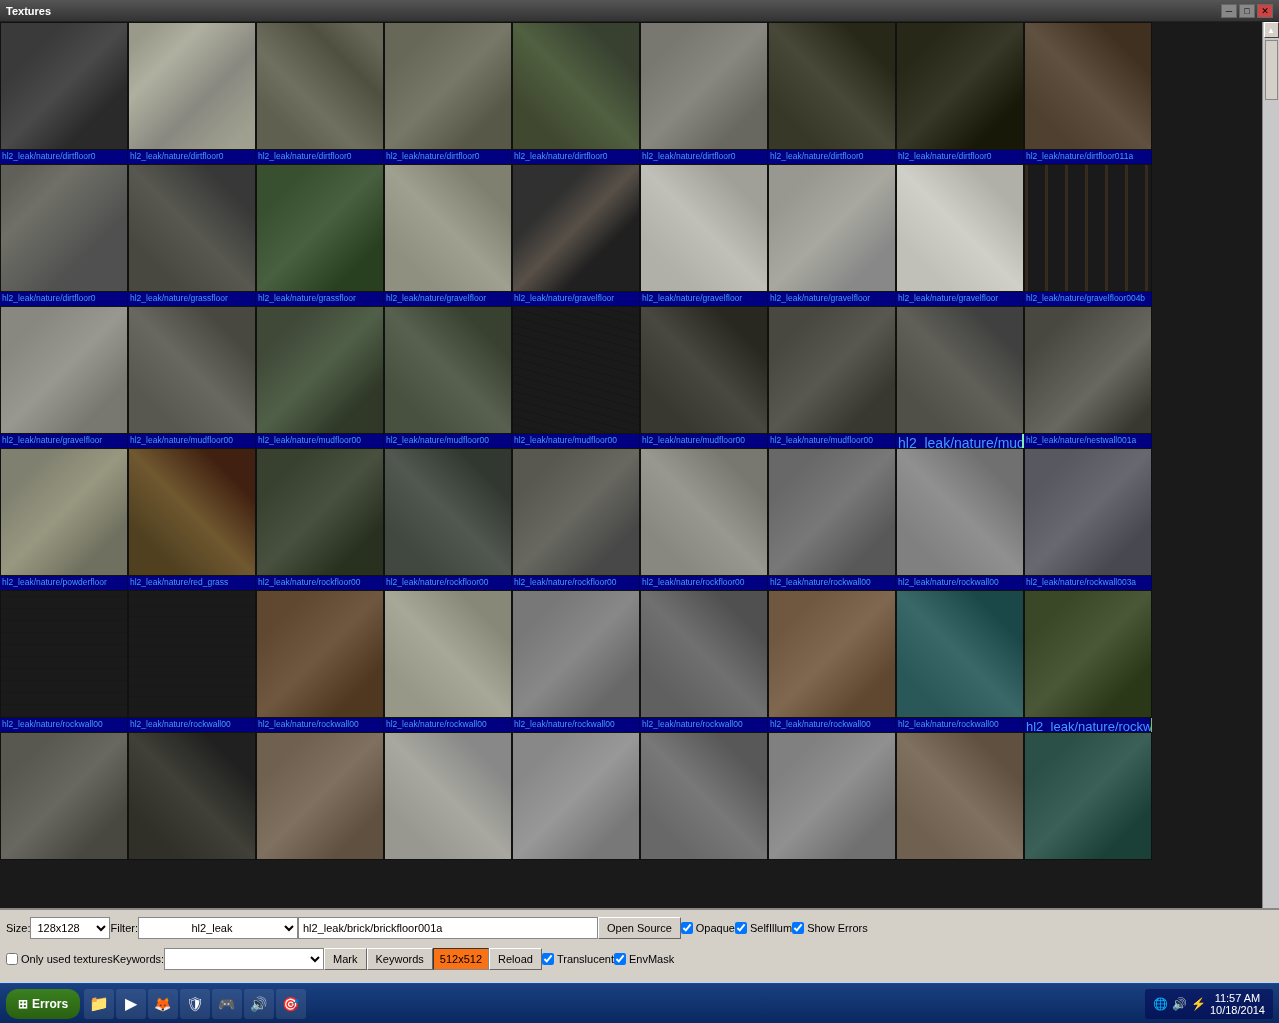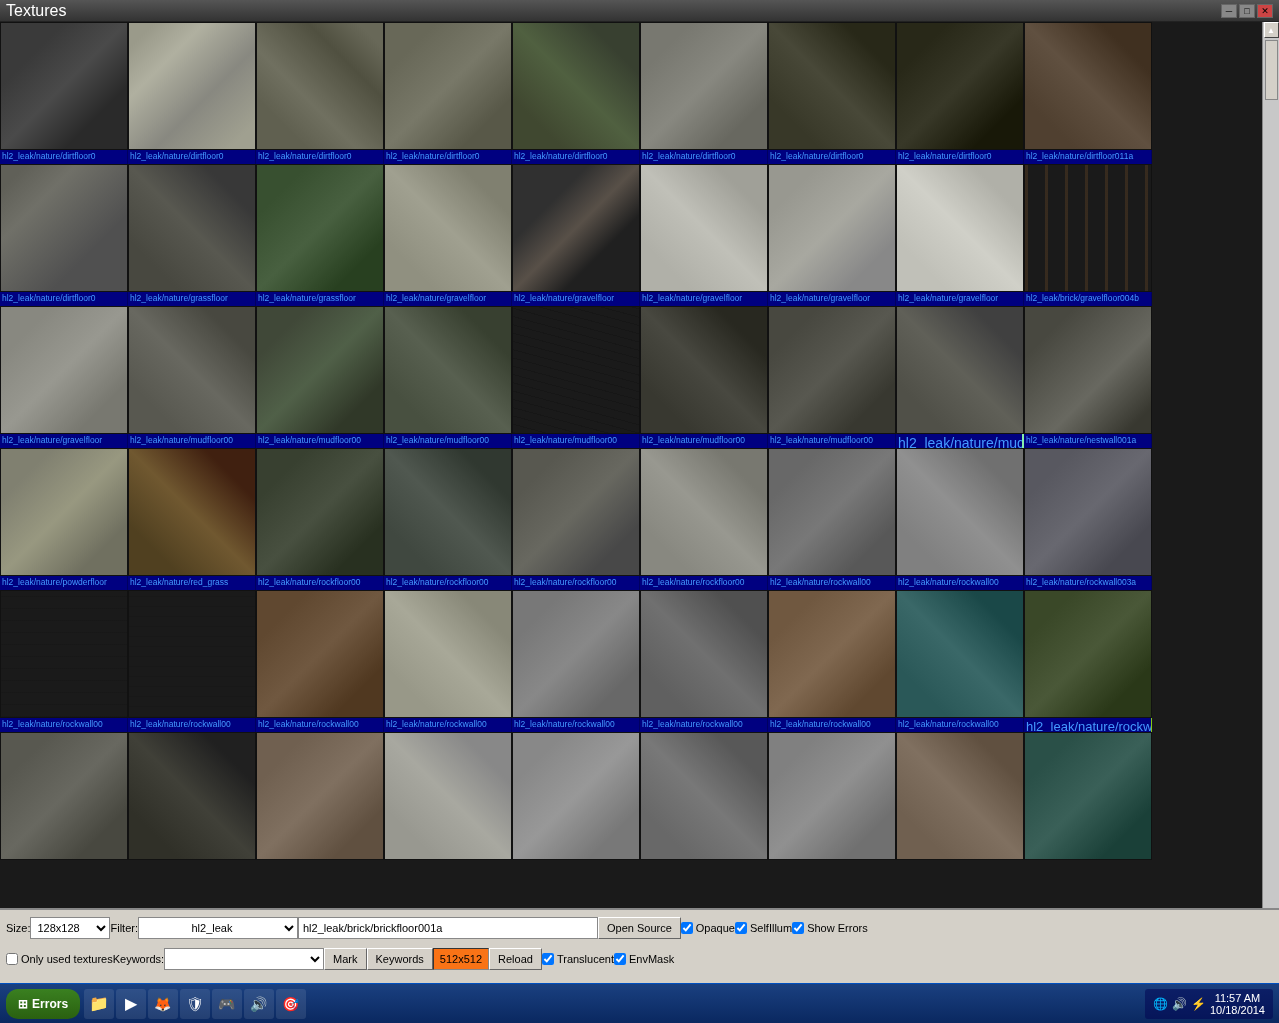--- a/index.html
+++ b/index.html
@@ -18,22 +18,22 @@
       height: 22px;
       background: linear-gradient(to bottom, #555, #333);
       display: flex;
       align-items: center;
       justify-content: space-between;
       padding: 0 6px;
       border-bottom: 1px solid #222;
     }
     .title-bar-title {
       color: #fff;
-      font-size: 16px;
-      font-weight: normal;
+      font-size: 11px;
+      font-weight: bold;
       text-align: right;
     }
     .title-bar-controls {
       display: flex;
       gap: 2px;
     }
     .title-btn {
       width: 16px;
       height: 14px;
       background: #888;
@@ -295,21 +295,21 @@
       </div>
       <div style="display:flex;width:1152px;height:14px;background:#000080;">
         <span style="width:128px;font-size:8.5px;color:#4499ff;padding:1px 2px;overflow:hidden;white-space:nowrap;border-right:1px solid #000060;flex-shrink:0;">hl2_leak/nature/dirtfloor0</span>
         <span style="width:128px;font-size:8.5px;color:#4499ff;padding:1px 2px;overflow:hidden;white-space:nowrap;border-right:1px solid #000060;flex-shrink:0;">hl2_leak/nature/grassfloor</span>
         <span style="width:128px;font-size:8.5px;color:#4499ff;padding:1px 2px;overflow:hidden;white-space:nowrap;border-right:1px solid #000060;flex-shrink:0;">hl2_leak/nature/grassfloor</span>
         <span style="width:128px;font-size:8.5px;color:#4499ff;padding:1px 2px;overflow:hidden;white-space:nowrap;border-right:1px solid #000060;flex-shrink:0;">hl2_leak/nature/gravelfloor</span>
         <span style="width:128px;font-size:8.5px;color:#4499ff;padding:1px 2px;overflow:hidden;white-space:nowrap;border-right:1px solid #000060;flex-shrink:0;">hl2_leak/nature/gravelfloor</span>
         <span style="width:128px;font-size:8.5px;color:#4499ff;padding:1px 2px;overflow:hidden;white-space:nowrap;border-right:1px solid #000060;flex-shrink:0;">hl2_leak/nature/gravelfloor</span>
         <span style="width:128px;font-size:8.5px;color:#4499ff;padding:1px 2px;overflow:hidden;white-space:nowrap;border-right:1px solid #000060;flex-shrink:0;">hl2_leak/nature/gravelfloor</span>
         <span style="width:128px;font-size:8.5px;color:#4499ff;padding:1px 2px;overflow:hidden;white-space:nowrap;border-right:1px solid #000060;flex-shrink:0;">hl2_leak/nature/gravelfloor</span>
-        <span style="width:128px;font-size:8.5px;color:#4499ff;padding:1px 2px;overflow:hidden;white-space:nowrap;border-right:1px solid #000060;flex-shrink:0;">hl2_leak/brick/gravelfloor004b</span>
+        <span style="width:128px;font-size:8.5px;color:#4499ff;padding:1px 2px;overflow:hidden;white-space:nowrap;border-right:1px solid #000060;flex-shrink:0;">hl2_leak/nature/gravelfloor004b</span>
       </div>
 
       <div style="display:flex;flex-wrap:wrap;width:1152px;">
         <div class="tex-item" style="background:linear-gradient(135deg,#888880 20%,#989890 50%,#787870 80%);"></div>
         <div class="tex-item" style="background:linear-gradient(45deg,#585850 20%,#686860 50%,#484840 80%);"></div>
         <div class="tex-item" style="background:linear-gradient(135deg,#404838 20%,#506048 50%,#303828 80%);"></div>
         <div class="tex-item" style="background:linear-gradient(45deg,#485040 20%,#586050 50%,#384030 80%);"></div>
         <div class="tex-item" style="background:linear-gradient(135deg,#c0c0b0 20%,#d0d0c0 50%,#b0b0a0 80%);background-image:repeating-linear-gradient(15deg,rgba(0,0,0,0.15) 0,rgba(0,0,0,0.15) 1px,transparent 1px,transparent 8px);"></div>
         <div class="tex-item" style="background:linear-gradient(45deg,#383830 20%,#484840 50%,#282820 80%);"></div>
         <div class="tex-item" style="background:linear-gradient(135deg,#484840 20%,#585850 50%,#383830 80%);"></div>

